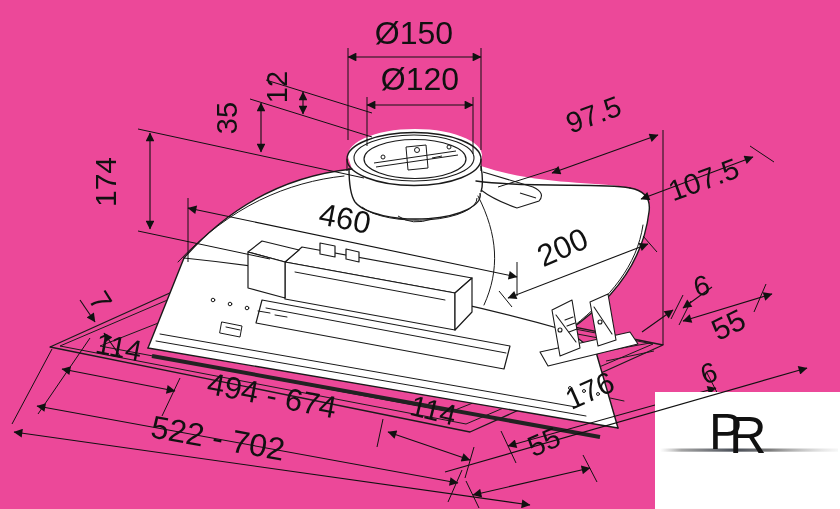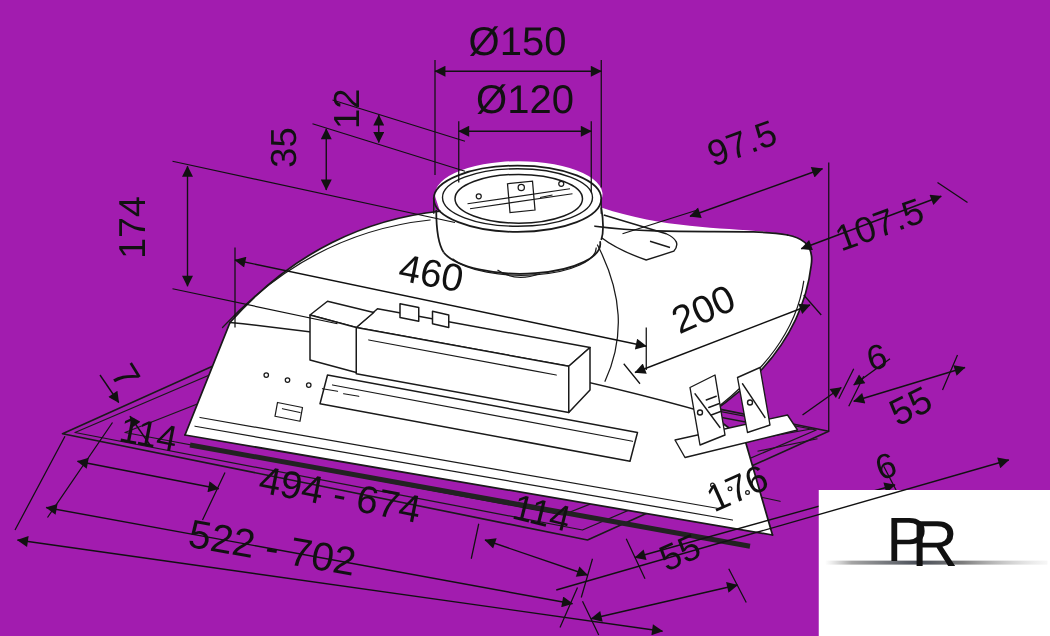--- a/index.html
+++ b/index.html
@@ -1,16 +1,16 @@
 <!DOCTYPE html>
 <html><head>
 <meta charset="utf-8">
 <style>
   html,body{margin:0;padding:0;background:#ffffff;}
-  .canvas{position:relative;width:840px;height:509px;background:#a21caf;overflow:hidden;
+  .canvas{position:relative;width:840px;height:509px;background:#ec4899;overflow:hidden;
           font-family:"Liberation Sans", sans-serif;}
   svg{position:absolute;left:0;top:0;}
   svg text{fill:#111;font-family:"Liberation Sans", sans-serif;}
   .dimtxt{font-weight:400;}
 </style>
 </head>
 <body>
 
 <div class="canvas">
 <svg width="840" height="509" viewBox="0 0 840 509">

